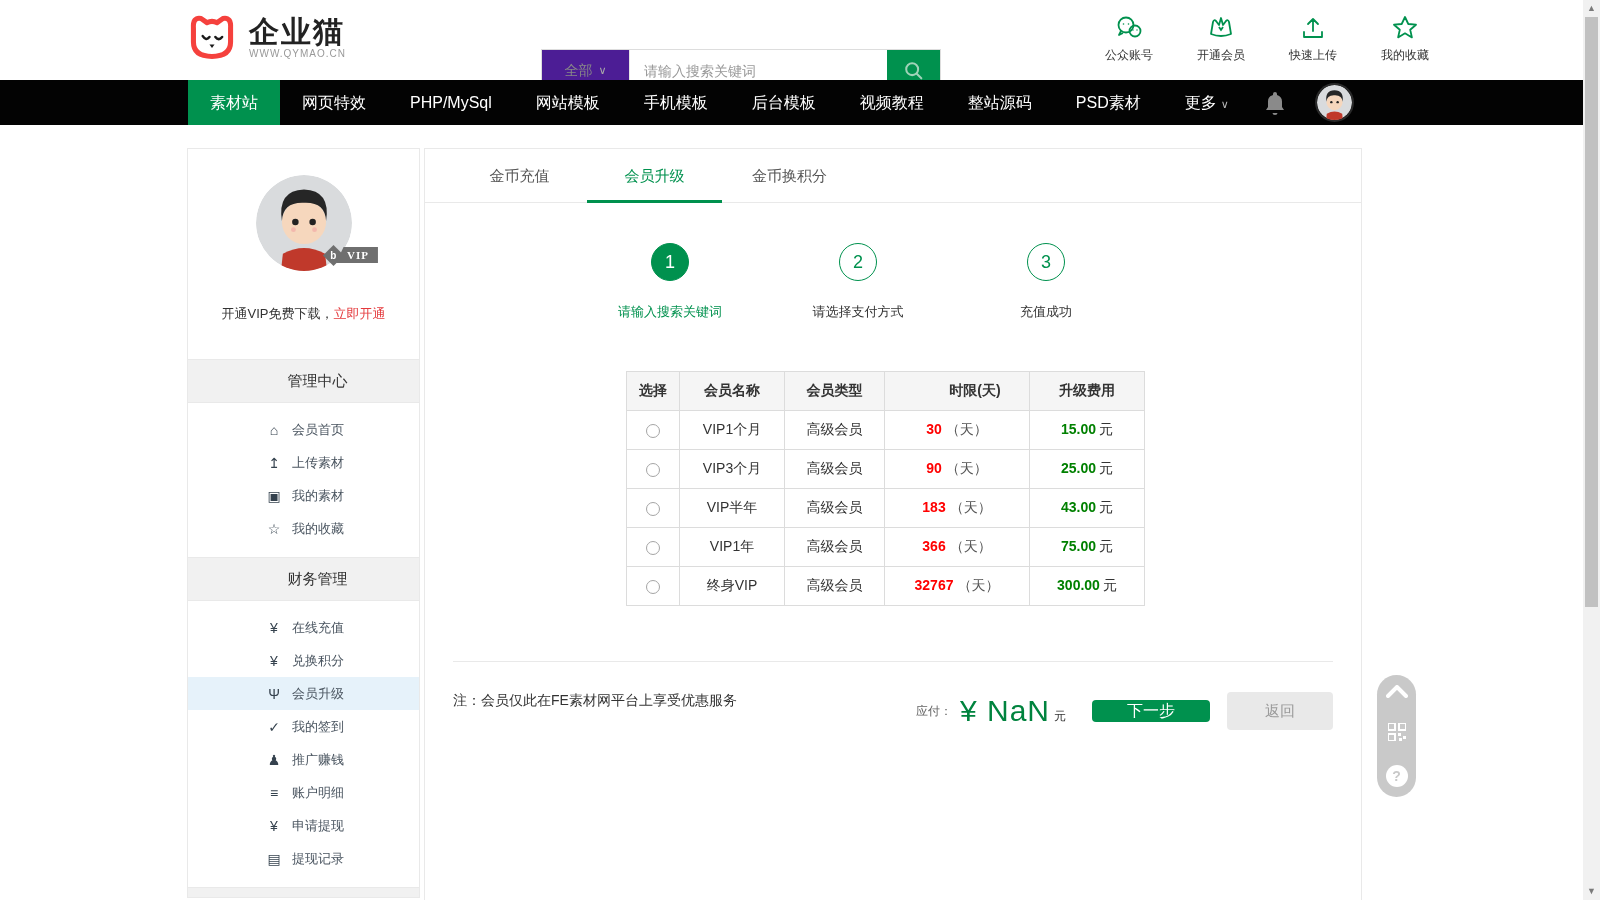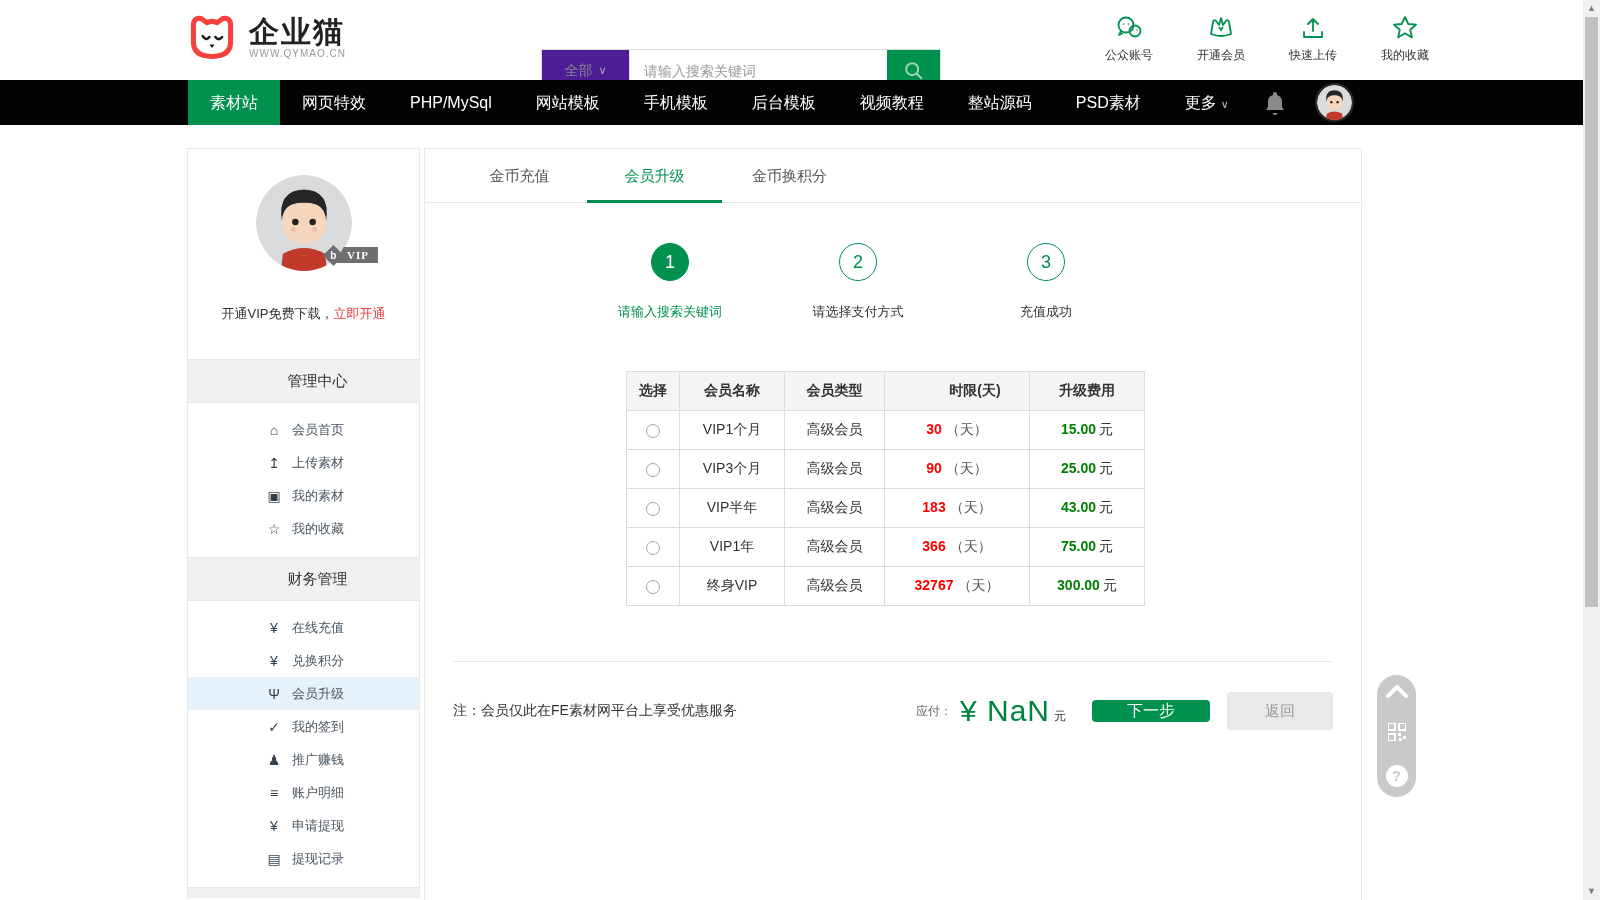--- a/index.html
+++ b/index.html
@@ -73,21 +73,21 @@
   .vip-table th { background:#f5f5f5; font-weight:bold; }
   .col-sel { width:53px; } .col-name { width:105px; } .col-type { width:100px; } .col-days { width:145px;padding-left:36px; } .col-price { width:115px; }
   .radio { display:inline-block; width:14px; height:14px; border:1px solid #a5a5a5; border-radius:50%; background:#fff; cursor:pointer; vertical-align:middle; }
   .days-num { color:#f00; font-weight:bold; }
   .days-unit { color:#555; margin-left:4px; }
   .price-num { color:#008000; font-weight:bold; }
   .price-unit { color:#333; margin-left:3px; }
 
   .divider { margin:55px 28px 0; border-top:1px solid #e9e9e9; }
 
-  .pay-row { display:flex; align-items:center; margin:30px 28px 40px; }
+  .pay-row { display:flex; margin:30px 28px 40px; }
   .note { font-size:14px; color:#333; }
   .pay-right { margin-left:auto; display:flex; align-items:center; }
   .payable-label { font-size:12px; color:#666; }
   .payable-amount { font-size:30px; color:#00833e; margin:0 4px 0 8px; letter-spacing:1px; }
   .payable-unit { font-size:12px; color:#333; align-self:flex-end; margin-bottom:5px; }
   .btn-next { width:118px; height:22px; background:#00914e; border:0; border-radius:4px; color:#fff; font-size:16px; margin-left:26px; cursor:pointer; font-family:inherit; }
   .btn-back { width:106px; height:38px; background:#e9e9e9; border:0; border-radius:4px; color:#999; font-size:15px; margin-left:17px; cursor:pointer; font-family:Liberation Serif, serif; }
 
   
   .float-pill { position:absolute; left:1377px; top:675px; width:39px; height:122px; background:#c9c9c9; border-radius:20px; display:flex; flex-direction:column; align-items:center; justify-content:space-between; padding:10px 0; }

